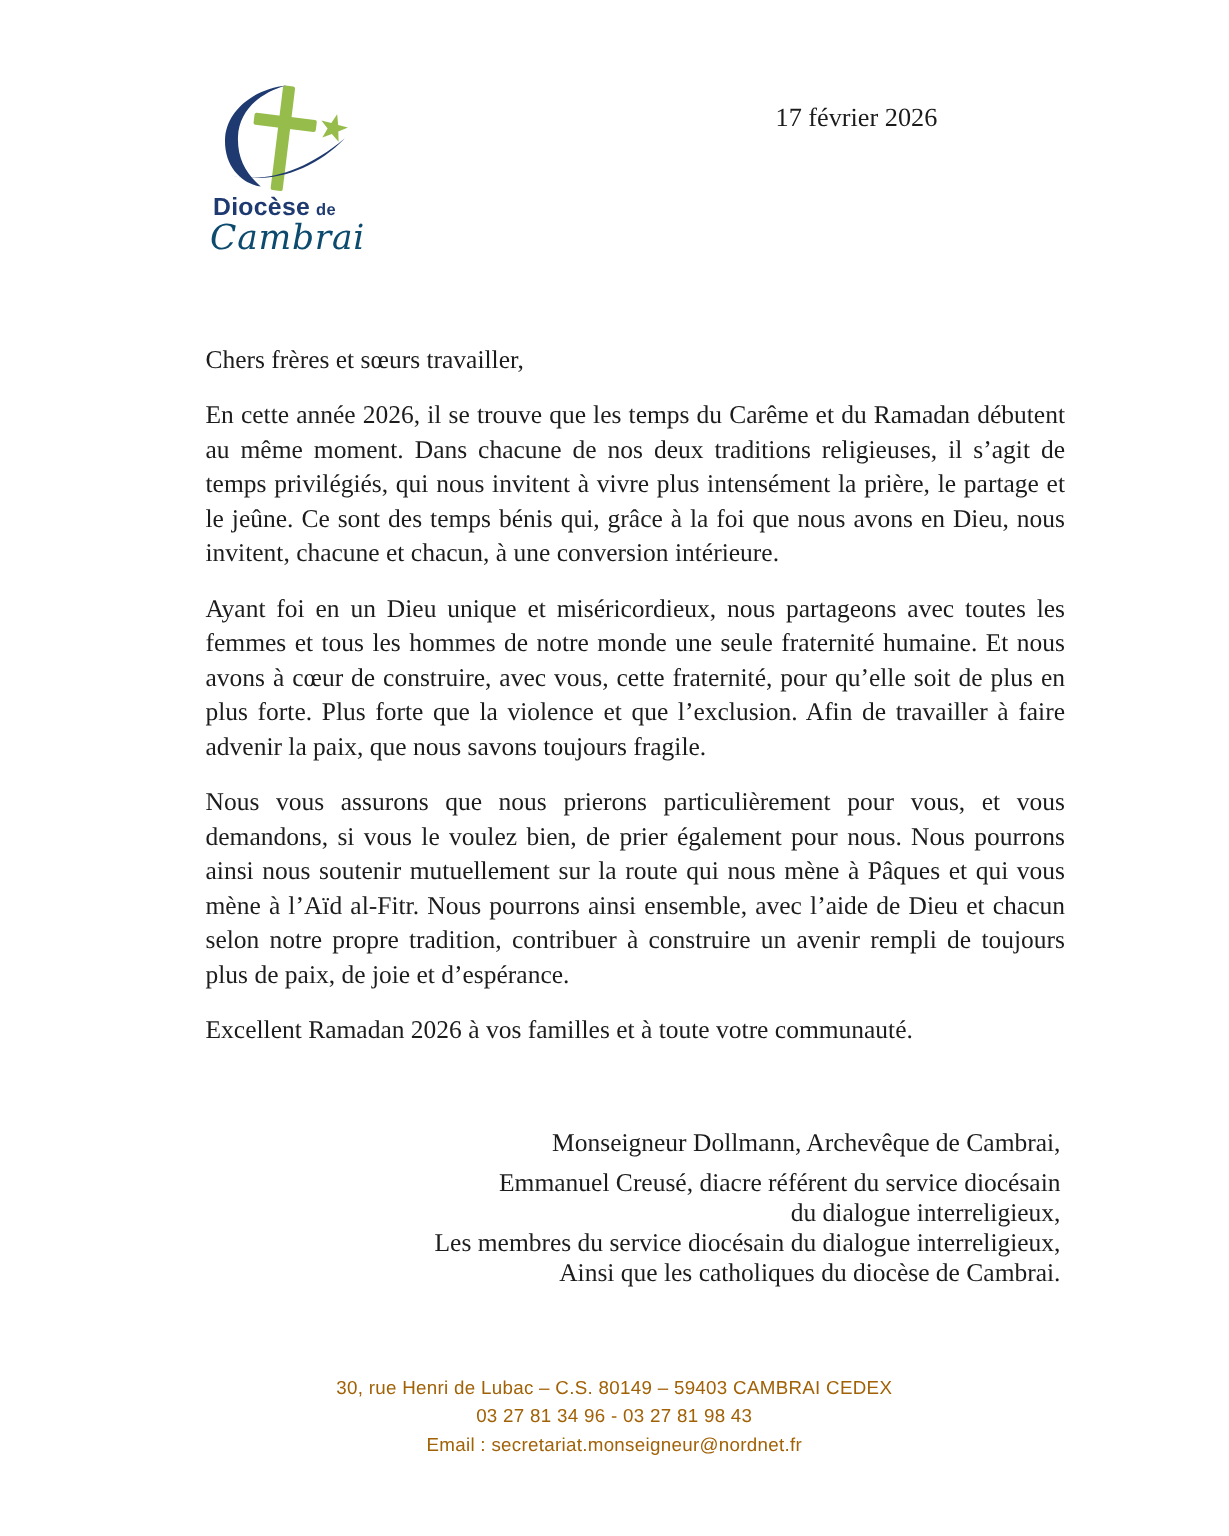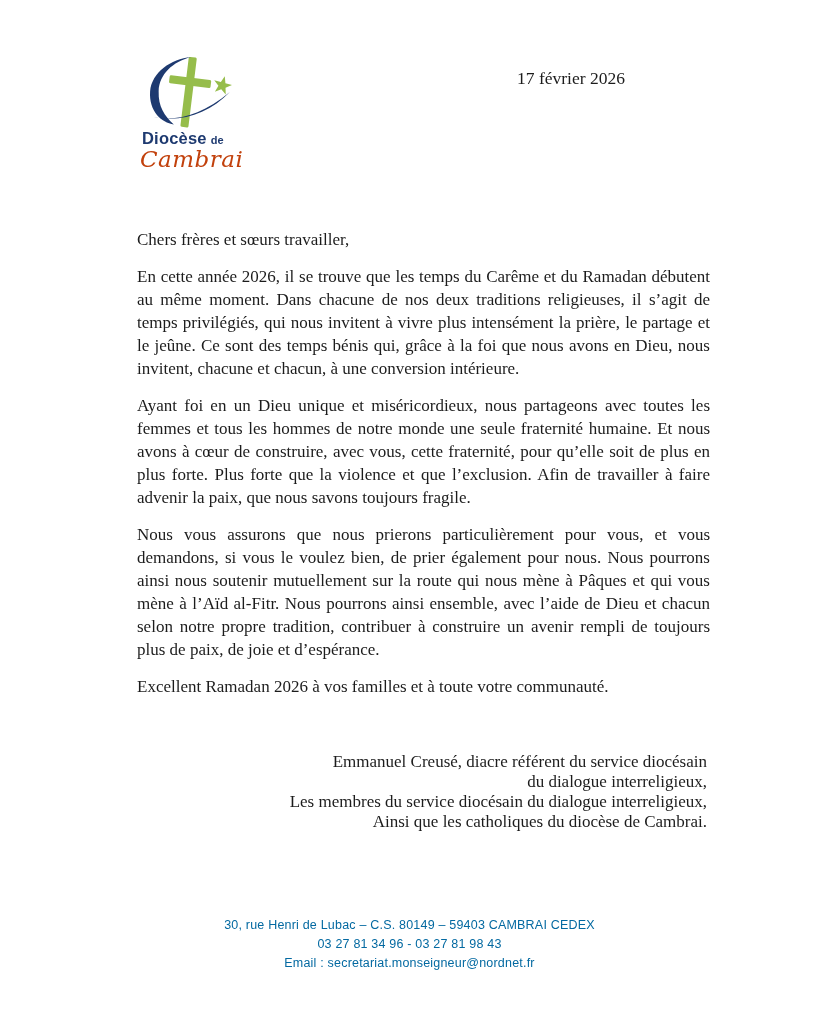--- a/index.html
+++ b/index.html
@@ -31,21 +31,21 @@
   }
   .logo-line1 .small-de {
     font-size: 11px;
     font-weight: 700;
     margin-left: 4px;
   }
   .logo-line2 {
     font-family: "DejaVu Serif", serif;
     font-style: italic;
     font-size: 23px;
-    color: #c2410c;
+    color: #0c4a6e;
     margin-top: 1px;
     margin-left: -2px;
     letter-spacing: 0.5px;
   }
   .date-line {
     position: absolute;
     left: 517px;
     top: 68px;
     font-size: 17.5px;
     color: #1c1c1c;
@@ -81,21 +81,21 @@
   
   .page-footer {
     position: absolute;
     left: 0;
     top: 916px;
     width: 819px;
     text-align: center;
     font-family: "Liberation Sans", sans-serif;
     font-size: 12.5px;
     line-height: 19px;
-    color: #0369a1;
+    color: #a16207;
     letter-spacing: 0.2px;
   }
 </style>
 </head>
 <body>
 
 <div class="page">
 
   <div class="logo-block">
     <svg class="logo-mark" width="92" height="76" viewBox="0 0 96 80" xmlns="http://www.w3.org/2000/svg">
@@ -123,20 +123,21 @@
 
   <div class="letter-body">
     <p class="salutation">Chers frères et sœurs travailler,</p>
     <p>En cette année 2026, il se trouve que les temps du Carême et du Ramadan débutent au même moment. Dans chacune de nos deux traditions religieuses, il s’agit de temps privilégiés, qui nous invitent à vivre plus intensément la prière, le partage et le jeûne. Ce sont des temps bénis qui, grâce à la foi que nous avons en Dieu, nous invitent, chacune et chacun, à une conversion intérieure.</p>
     <p>Ayant foi en un Dieu unique et miséricordieux, nous partageons avec toutes les femmes et tous les hommes de notre monde une seule fraternité humaine. Et nous avons à cœur de construire, avec vous, cette fraternité, pour qu’elle soit de plus en plus forte. Plus forte que la violence et que l’exclusion. Afin de travailler à faire advenir la paix, que nous savons toujours fragile.</p>
     <p>Nous vous assurons que nous prierons particulièrement pour vous, et vous demandons, si vous le voulez bien, de prier également pour nous. Nous pourrons ainsi nous soutenir mutuellement sur la route qui nous mène à Pâques et qui vous mène à l’Aïd al-Fitr. Nous pourrons ainsi ensemble, avec l’aide de Dieu et chacun selon notre propre tradition, contribuer à construire un avenir rempli de toujours plus de paix, de joie et d’espérance.</p>
     <p class="closing">Excellent Ramadan 2026 à vos familles et à toute votre communauté.</p>
   </div>
 
   <div class="signatures">
+    <p class="sig-line first">Monseigneur Dollmann, Archevêque de Cambrai,</p>
     <p class="sig-line">Emmanuel Creusé, diacre référent du service diocésain</p>
     <p class="sig-line">du dialogue interreligieux,</p>
     <p class="sig-line">Les membres du service diocésain du dialogue interreligieux,</p>
     <p class="sig-line">Ainsi que les catholiques du diocèse de Cambrai.</p>
   </div>
 
   <div class="page-footer">
     <div>30, rue Henri de Lubac – C.S. 80149 – 59403 CAMBRAI CEDEX</div>
     <div>03 27 81 34 96 - 03 27 81 98 43</div>
     <div>Email : secretariat.monseigneur@nordnet.fr</div>

